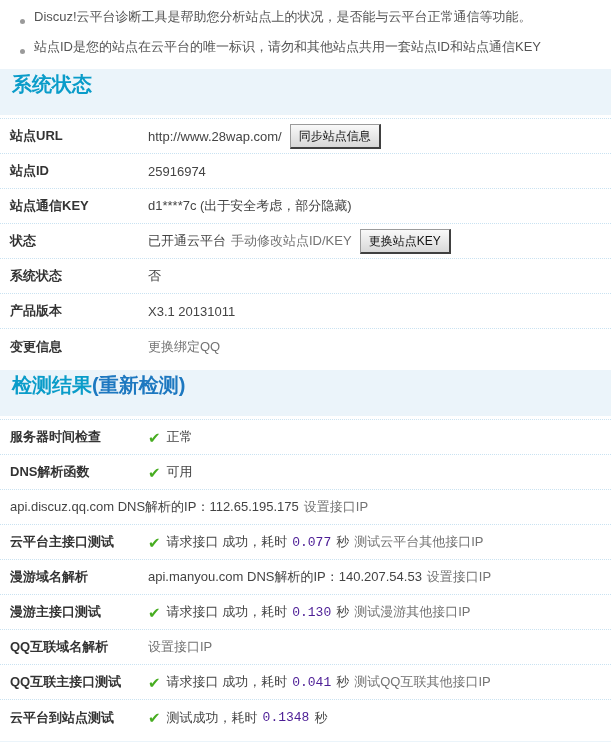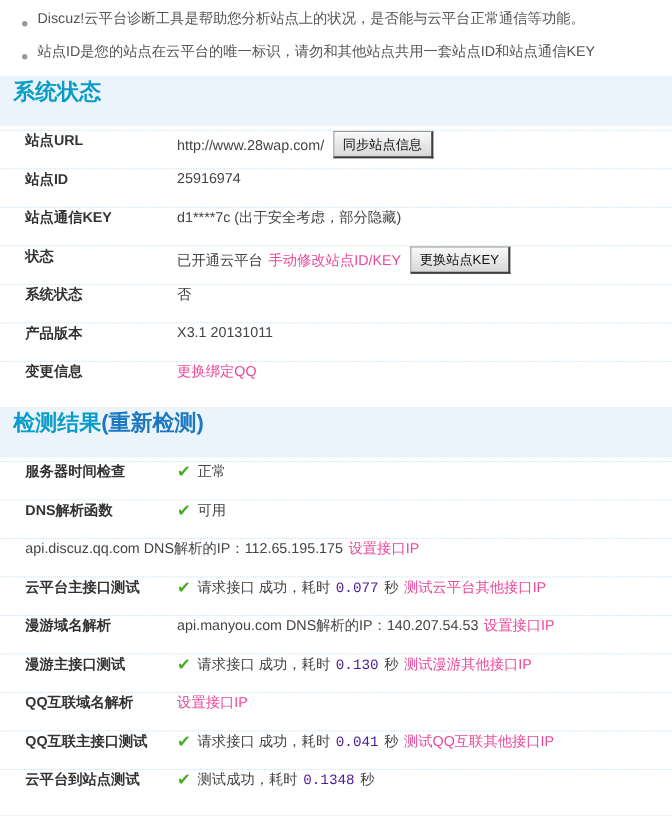--- a/index.html
+++ b/index.html
@@ -27,31 +27,31 @@
     padding: 8px 12px 23px 12px;
     margin-top: 6px;
     line-height: 15px;
   }
   .sec-hd .hd-lnk { color: #1d78c0; text-decoration: none; font-weight: bold; cursor: pointer; }
 
   
   .rows { margin-top: 3px; border-top: 1px dotted #c9e2f1; }
   .row {
     display: flex;
-    align-items: flex-start;
+    align-items: center;
     min-height: 35px;
     border-bottom: 1px dotted #c9e2f1;
-    padding-left: 23px;
+    padding-left: 10px;
   }
   .row:last-child { border-bottom: none; }
   .lbl { width: 138px; flex-shrink: 0; font-weight: bold; color: #333; }
   .val { display: flex; align-items: center; flex-wrap: wrap; }
   .val > * { margin-right: 5px; }
   .val > *:last-child { margin-right: 0; }
-  .lnk { color: #ec4899; text-decoration: none; cursor: pointer; }
+  .lnk { color: #737373; text-decoration: none; cursor: pointer; }
   .num { color: #4c1d95; font-family: Liberation Mono, monospace; }
   .check { color: #47ad21; font-size: 15px; font-weight: bold; line-height: 1; margin-right: 6px; }
   .btn {
     font-family: "Liberation Sans", "DejaVu Sans", sans-serif;
     font-size: 12px;
     color: #111;
     background: linear-gradient(#f9f9f9, #d8d8d8);
     border: 1px solid #9a9a9a;
     border-right: 2px solid #404040;
     border-bottom: 2px solid #404040;

